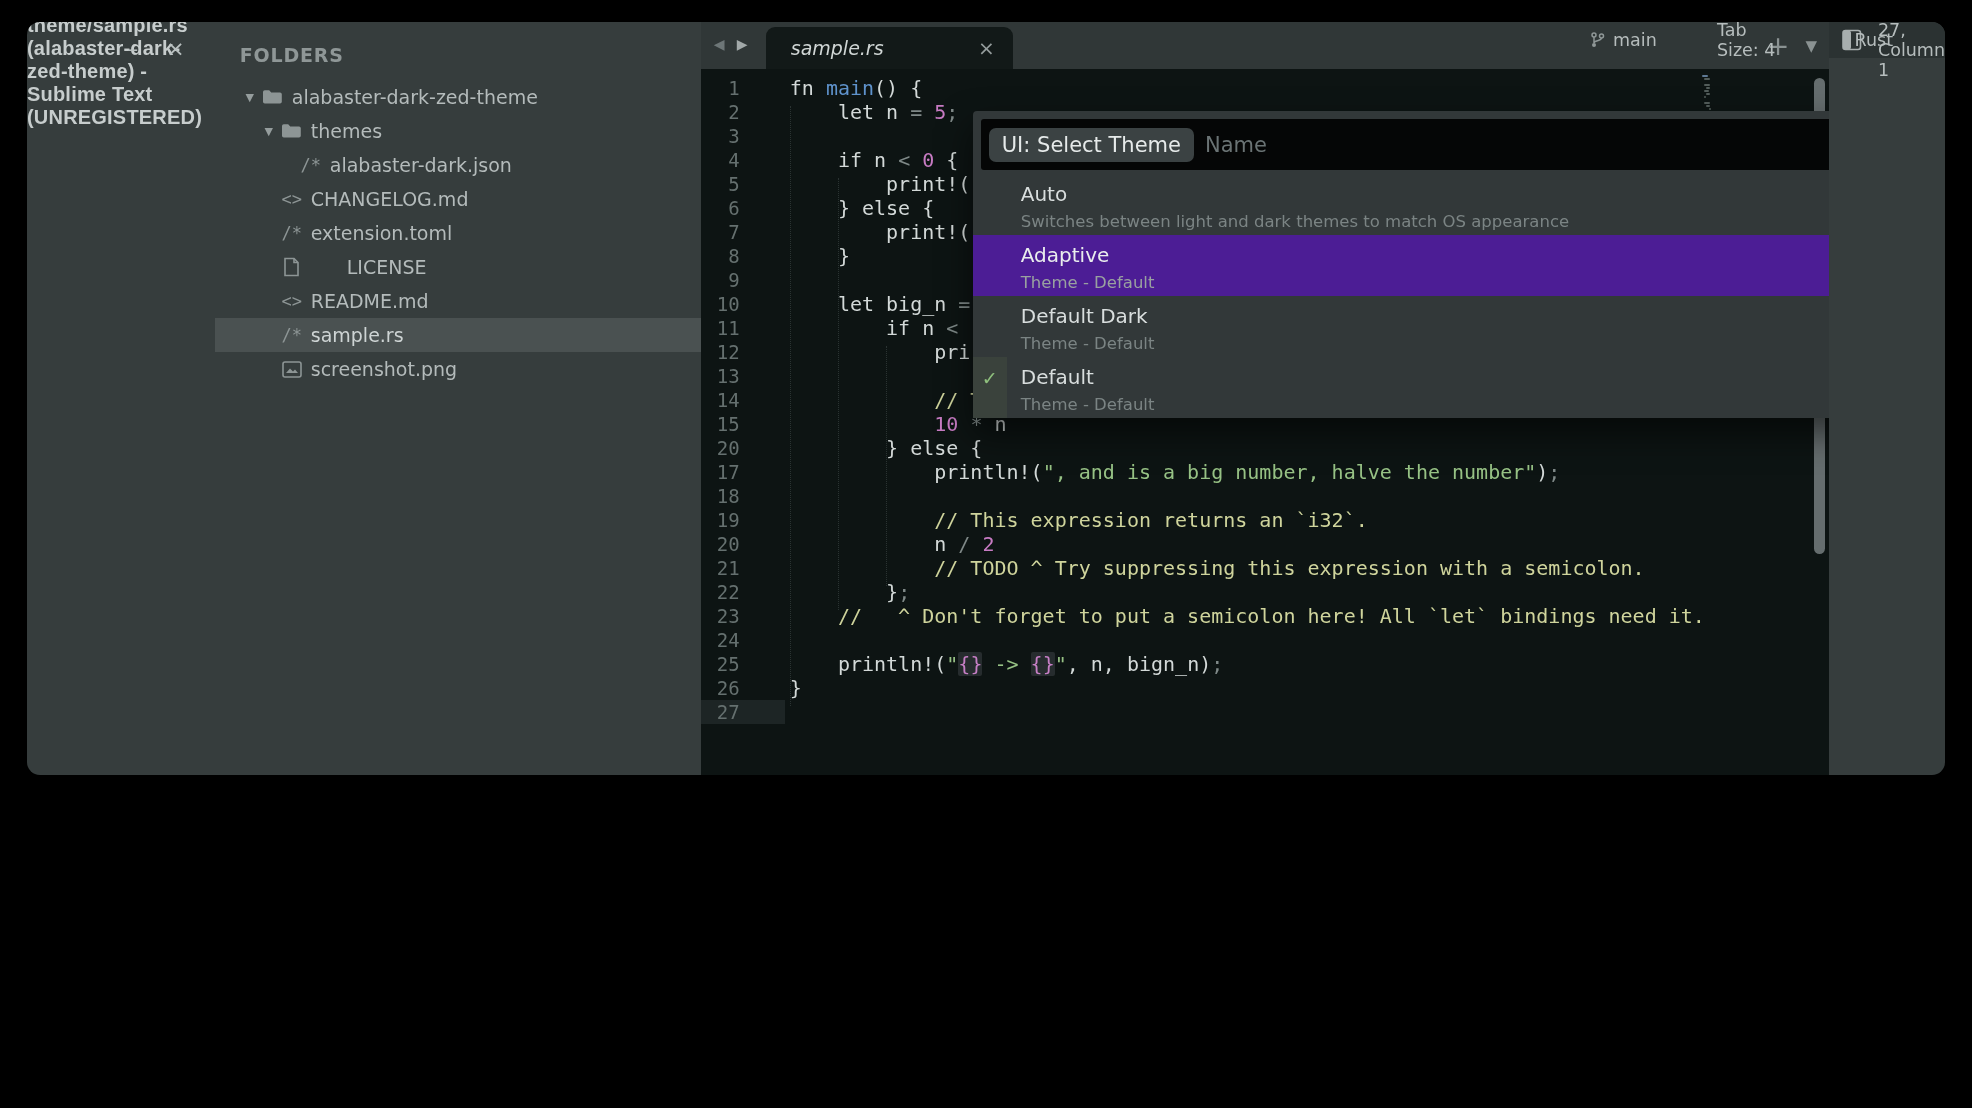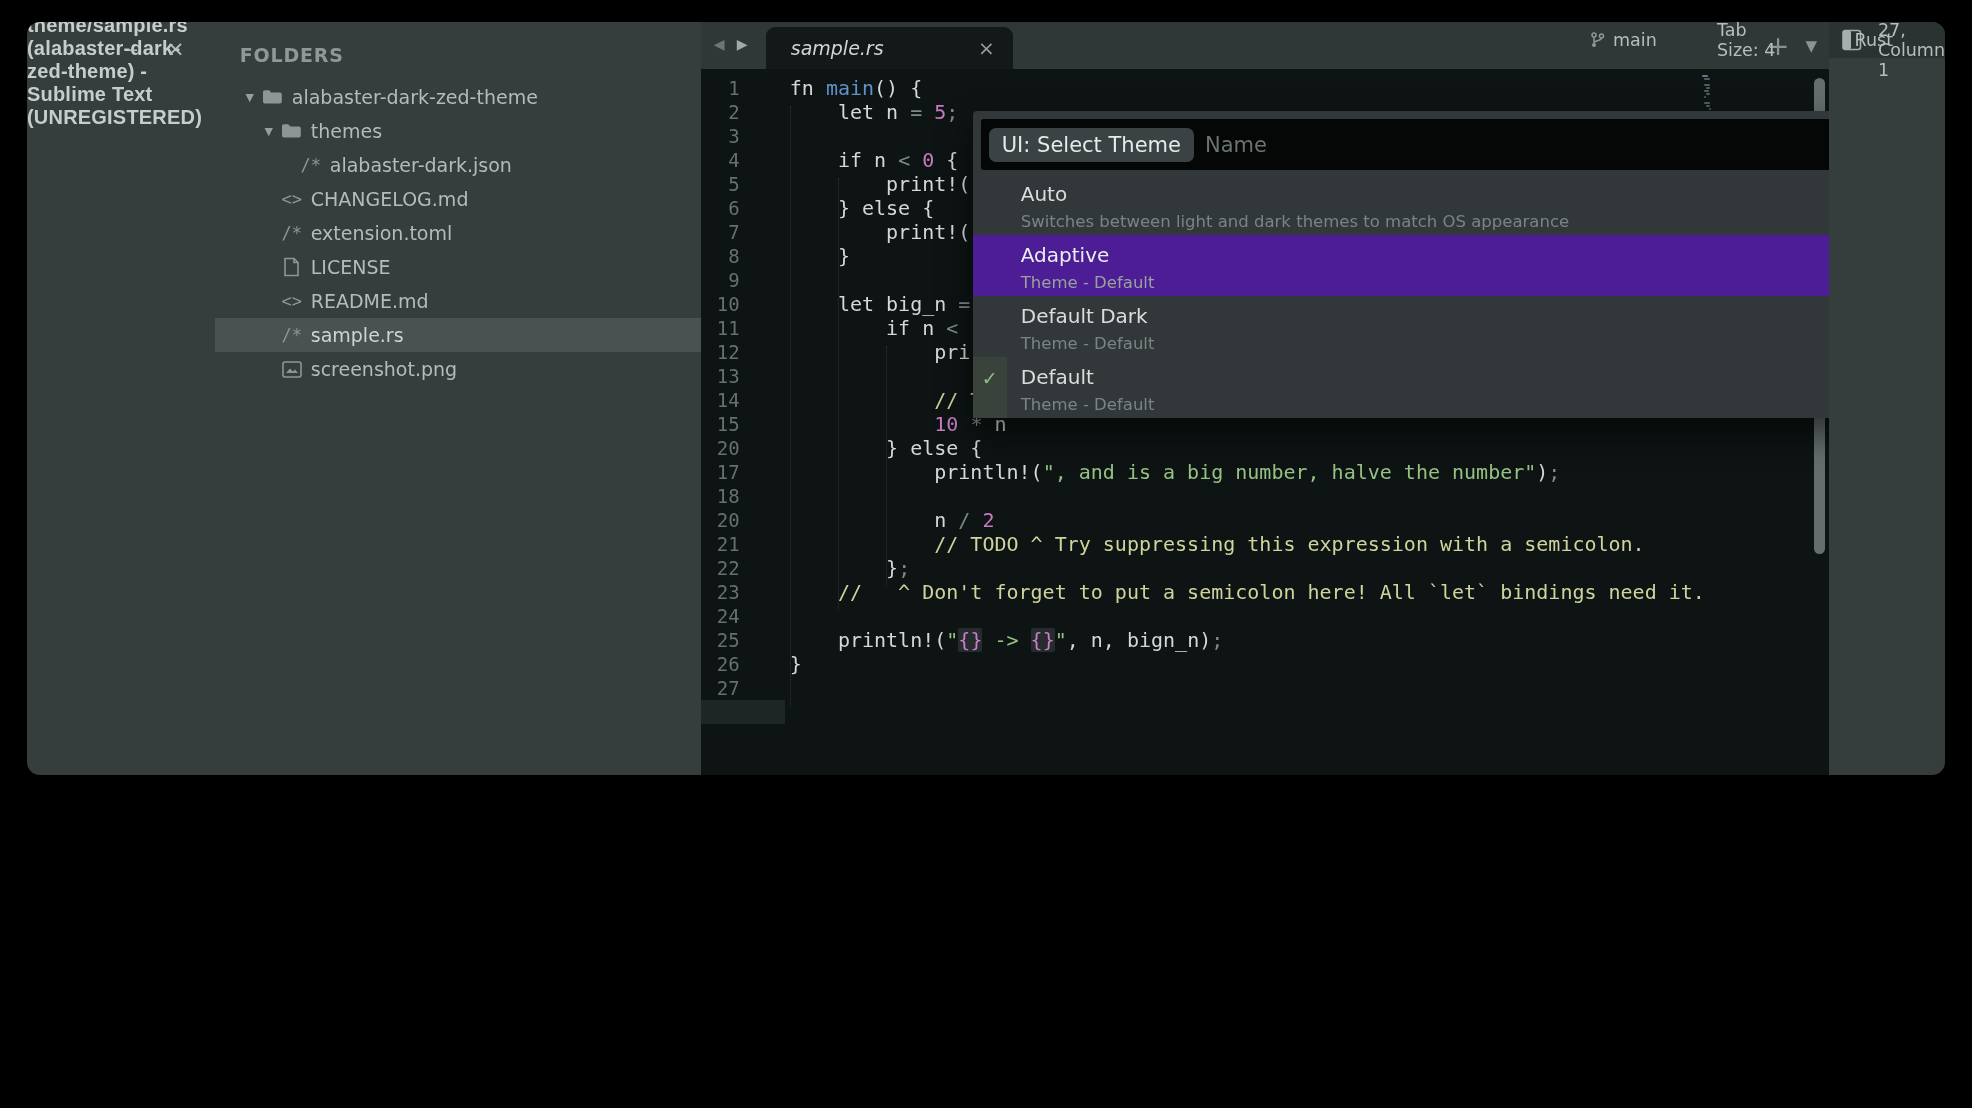--- a/index.html
+++ b/index.html
@@ -124,21 +124,21 @@
               <div>alabaster-dark.json</div>
             </div>
             <div class="tree-row" style="padding-left: 44px;">
               <div class="tw fico glyph-ico" style="margin-left: 20px;">&lt;&gt;</div>
               <div>CHANGELOG.md</div>
             </div>
             <div class="tree-row" style="padding-left: 44px;">
               <div class="tw fico glyph-ico" style="margin-left: 20px;">/*</div>
               <div>extension.toml</div>
             </div>
-            <div class="tree-row" style="padding-left: 44px;">
+            <div class="tree-row" style="padding-left: 44px; gap: 36px;">
               <div class="tw fico" style="margin-left: 20px;">
                 <svg width="17" height="20" viewBox="0 0 17 20">
                   <path d="M2 1.5 L11 1.5 L15 5.5 L15 18.5 L2 18.5 Z" fill="none" stroke="#8d9595" stroke-width="1.6"></path>
                   <path d="M11 1.5 L11 5.5 L15 5.5" fill="none" stroke="#8d9595" stroke-width="1.6"></path>
                 </svg>
               </div>
               <div>LICENSE</div>
             </div>
             <div class="tree-row" style="padding-left: 44px;">
               <div class="tw fico glyph-ico" style="margin-left: 20px;">&lt;&gt;</div>
@@ -244,20 +244,24 @@
                 <div class="ln-num">20</div>
                 <div class="ln-code"><span class="t-d">        } else {</span></div>
               </div>
               <div class="code-row">
                 <div class="ln-num">17</div>
                 <div class="ln-code"><span class="t-d">            println!(</span><span class="t-g">", and is a big number, halve the number"</span><span class="t-d">)</span><span class="t-m">;</span></div>
               </div>
               <div class="code-row">
                 <div class="ln-num">18</div>
                 <div class="ln-code"></div>
+              </div>
+              <div class="code-row">
+                <div class="ln-num">19</div>
+                <div class="ln-code"><span class="t-y">            // This expression returns an `i32`.</span></div>
               </div>
               <div class="code-row">
                 <div class="ln-num">20</div>
                 <div class="ln-code"><span class="t-d">            n </span><span class="t-m">/</span><span class="t-d"> </span><span class="t-p">2</span></div>
               </div>
               <div class="code-row">
                 <div class="ln-num">21</div>
                 <div class="ln-code"><span class="t-y">            // TODO ^ Try suppressing this expression with a semicolon.</span></div>
               </div>
               <div class="code-row">

